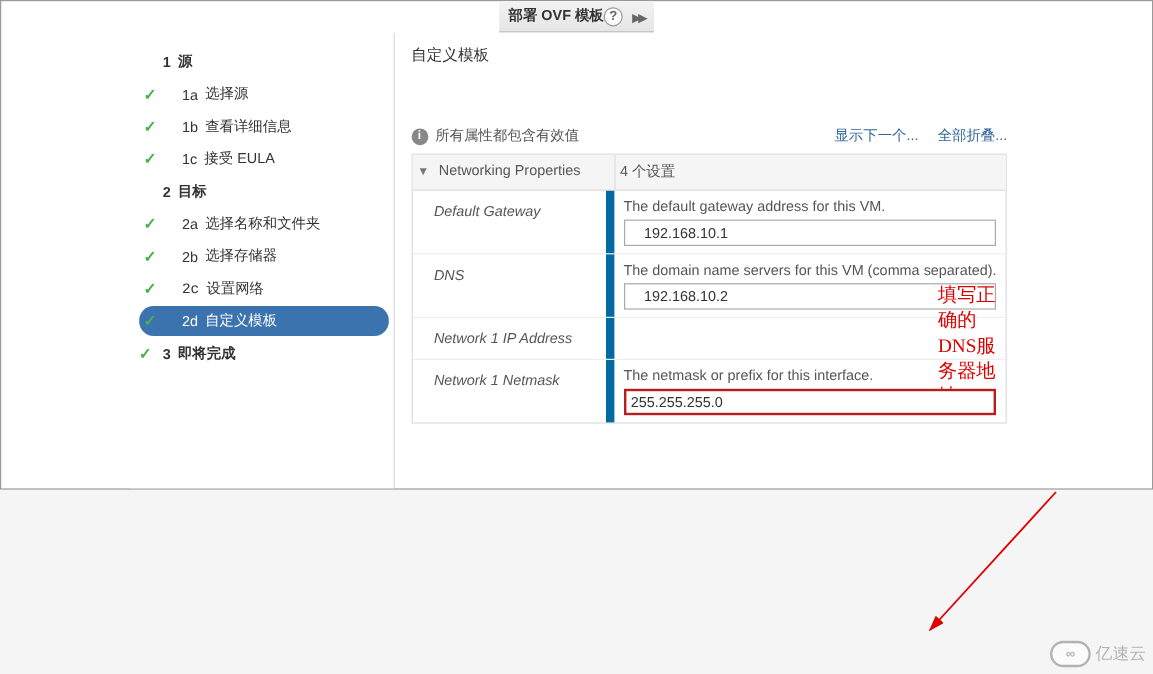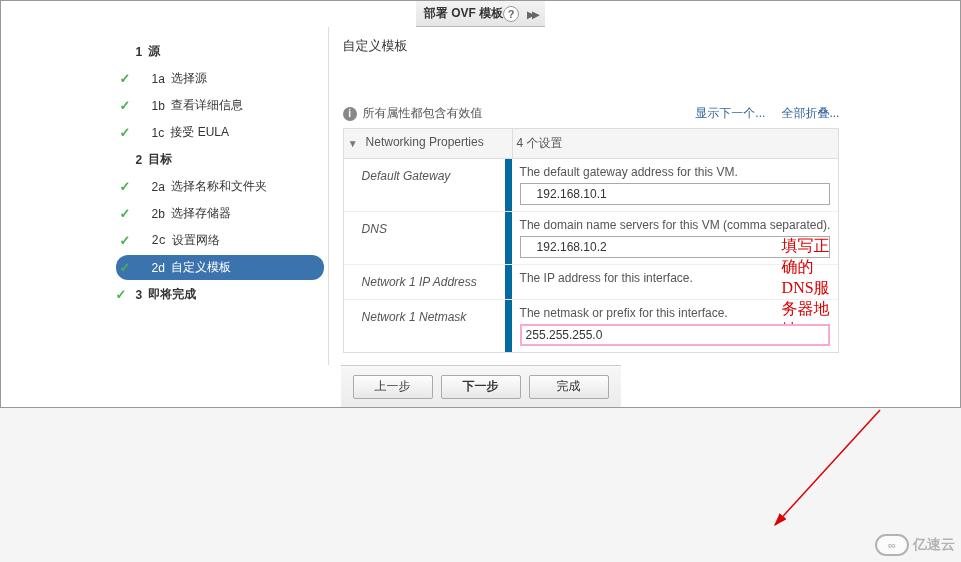--- a/index.html
+++ b/index.html
@@ -129,21 +129,21 @@
   }
   .value-cell .desc { margin-bottom:4px; }
   .value-cell input {
     width:100%;
     padding:3px 16px;
     border:1px solid #aaa;
     font-size:12px;
     color:#333;
   }
   .value-cell input.focused {
-    border:2px solid #f9a8d4;
+    border:2px solid #b91c1c;
     padding:2px 4px;
   }
   .annot {
     position:absolute;
     color:#d00;
     font-family: Liberation Serif, serif;
     font-size:16px;
     pointer-events:none;
   }
   .footer {
@@ -183,21 +183,21 @@
     opacity:0.6;
     z-index: 10;
   }
   .watermark .wm-icon {
     width:34px;height:22px;border-radius:11px;border:2px solid #888;
     display:flex;align-items:center;justify-content:center;
     color:#888;font-size:11px;font-weight:bold;margin-right:4px;
     background:#fff;
   }
   .watermark .wm-text {
-    color:#888;font-size:14px;font-weight:bold;
+    color:#888;font-size:14px;font-weight:normal;
   }
 </style>
 </head>
 <body>
 
 <div class="window">
   <div class="titlebar">
     <span>部署 OVF 模板</span>
     <span class="spacer"></span>
     <span class="help-icon">?</span>
@@ -291,39 +291,33 @@
           <div class="value-cell">
             <div class="desc">The domain name servers for this VM (comma separated).</div>
             <input type="text" value="192.168.10.2" style="">
             <span class="annot" style="left:270px; top:24px;">填写正确的DNS服务器地址</span>
           </div>
         </div>
 
         <div class="grid-row">
           <div class="label-cell">Network 1 IP Address</div>
           <div class="value-cell">
-            <div class="desc">The IP address for this interface.</div>
           </div>
         </div>
 
         <div class="grid-row">
           <div class="label-cell">Network 1 Netmask</div>
           <div class="value-cell">
             <div class="desc">The netmask or prefix for this interface.</div>
             <input class="focused" type="text" value="255.255.255.0" style="">
           </div>
         </div>
 
       </div>
     </div>
-  </div>
-  <div class="footer">
-    <button>上一步</button>
-    <button class="primary">下一步</button>
-    <button>完成</button>
   </div>
 </div>
 
 <svg class="arrow-svg" style="left:760px; top:400px;" width="130" height="140">
   <defs>
     <marker id="ah" markerWidth="10" markerHeight="10" refX="8" refY="3" orient="auto">
       <path d="M0,0 L0,6 L9,3 z" fill="#d00"></path>
     </marker>
   </defs>
   <line x1="120" y1="10" x2="15" y2="125" stroke="#d00" stroke-width="1.5" marker-end="url(#ah)"></line>

